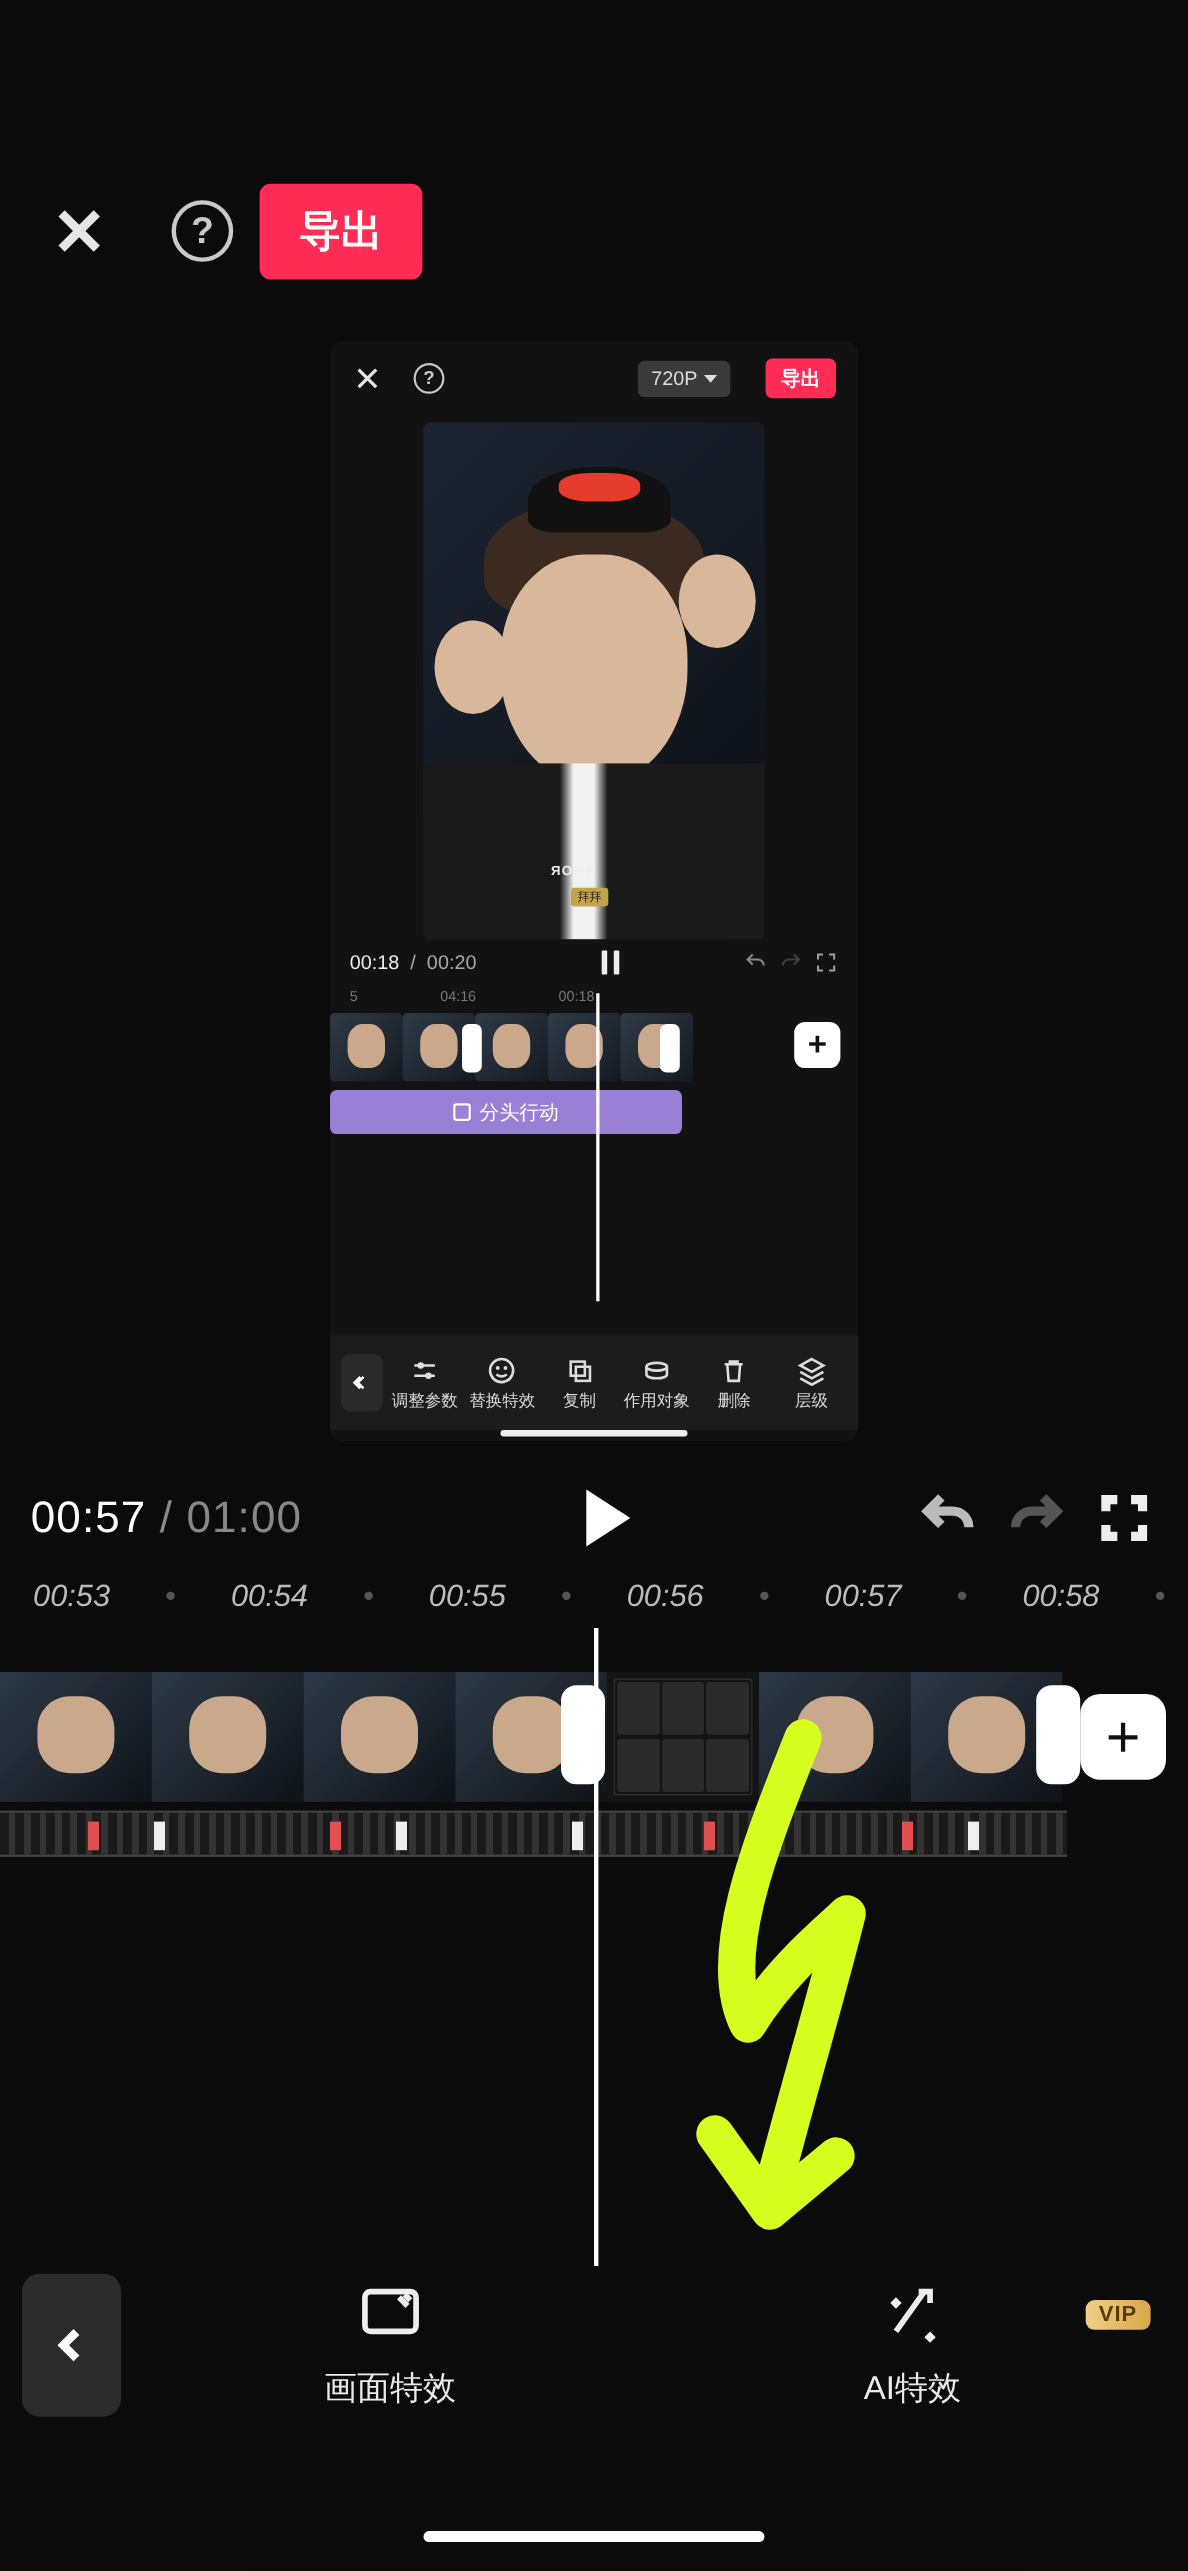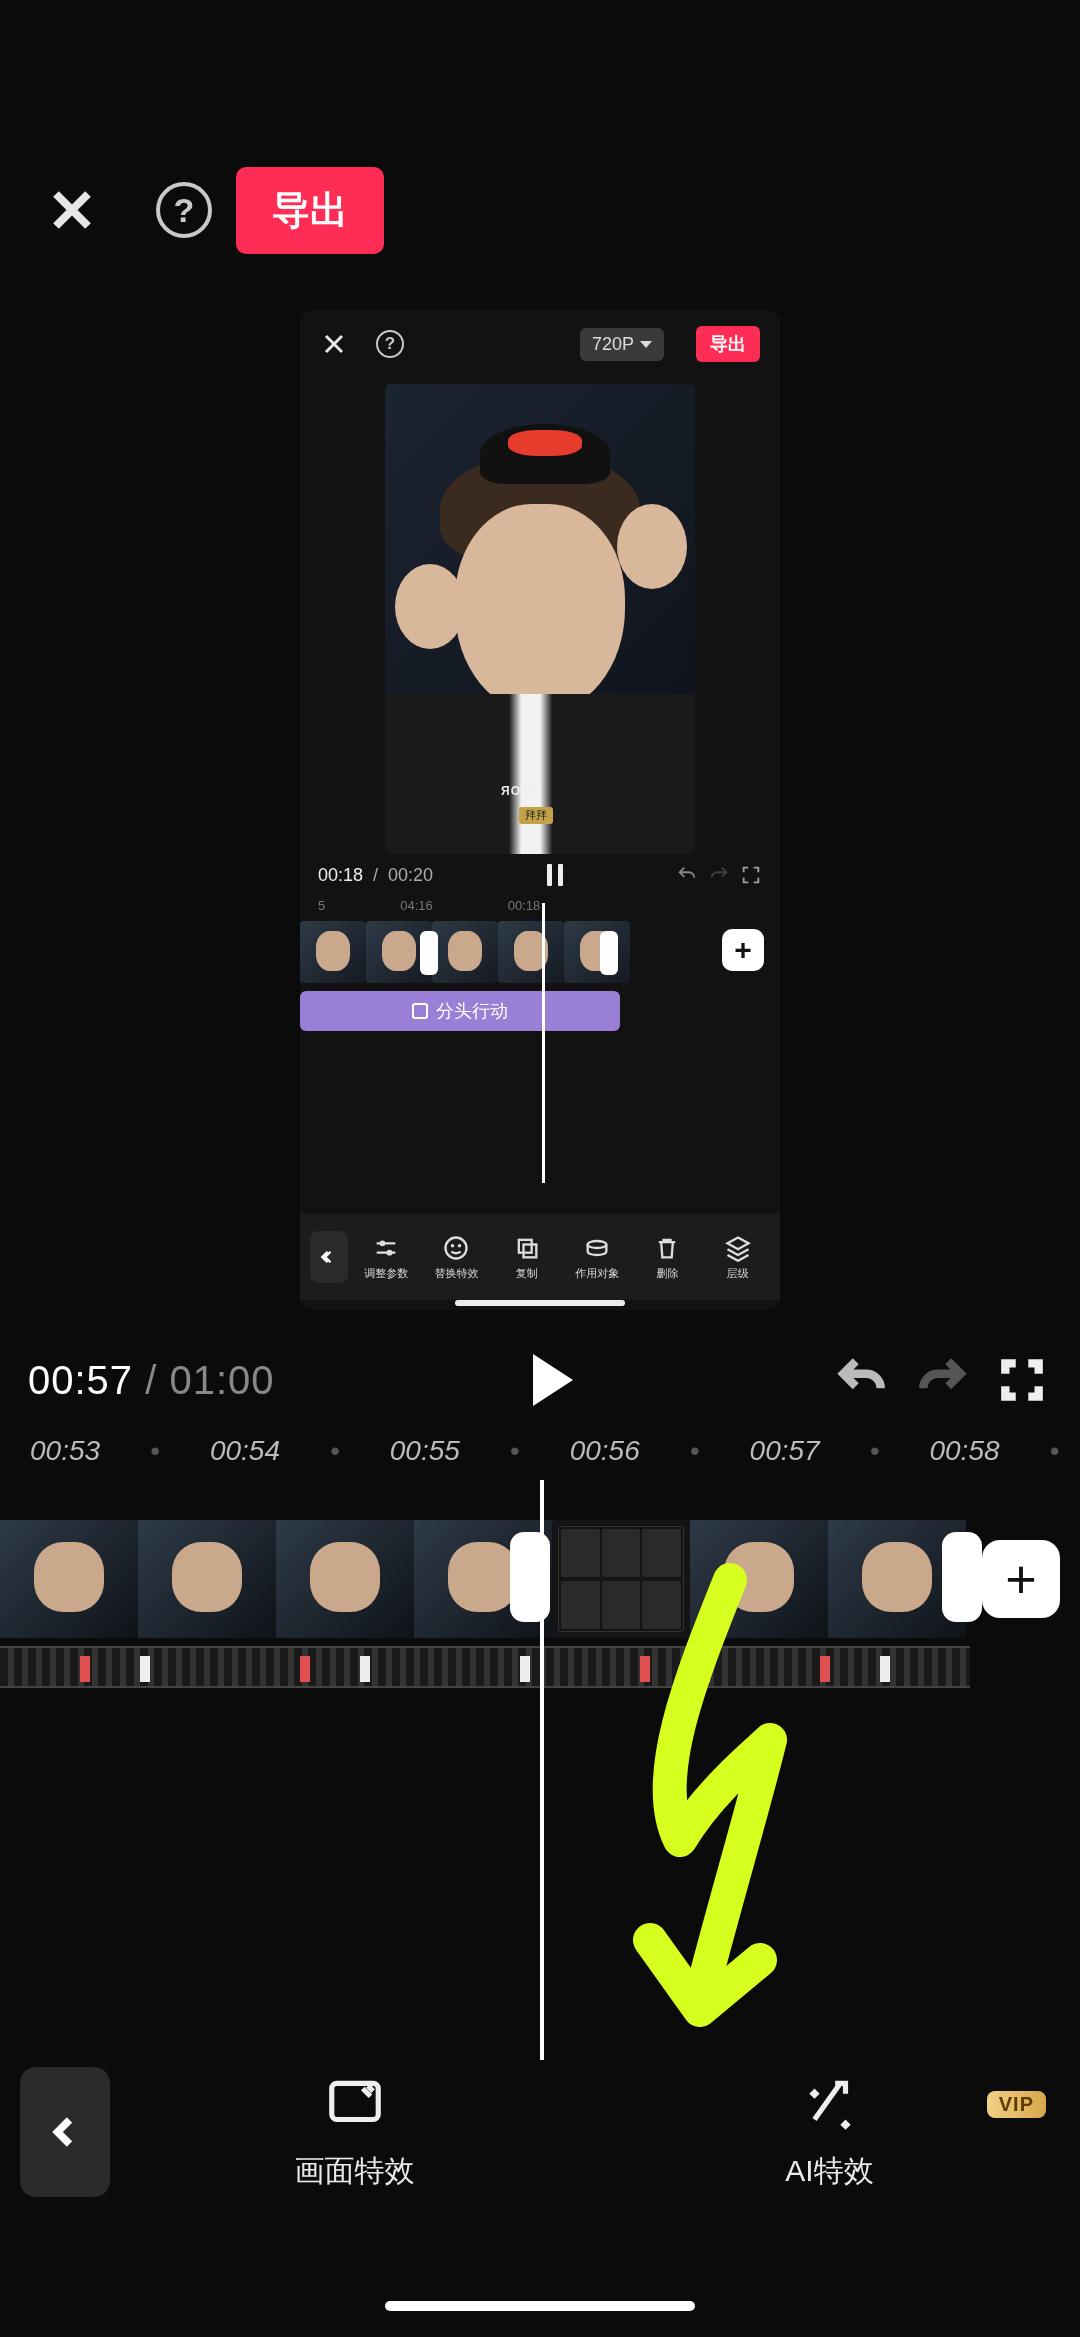--- a/index.html
+++ b/index.html
@@ -50,21 +50,21 @@
   .inner-clip::after { content: ""; position: absolute; inset: 10px 16px 12px; background: #caa88c; border-radius: 40%; }
   .white-handle { position: absolute; width: 18px; height: 44px; top: 10px; background: #fff; border-radius: 6px; }
   .inner-add { position: absolute; right: 16px; top: 8px; width: 42px; height: 42px; background: #fff; color: #111; border-radius: 10px; display: flex; align-items: center; justify-content: center; font-size: 30px; font-weight: 600; }
   .inner-effect-strip { position: absolute; left: 0; top: 70px; width: 320px; height: 40px; background: #9a7fd6; border-radius: 6px; display: flex; align-items: center; justify-content: center; gap: 8px; font-size: 18px; color: #fff; }
   .inner-effect-strip .eff-ico { width: 16px; height: 16px; border: 2px solid #fff; border-radius: 3px; }
   .inner-playhead { position: absolute; left: 242px; top: -18px; width: 3px; height: 280px; background: #fff; }
 
   .inner-toolbar { position: absolute; left: 0; right: 0; bottom: 10px; height: 86px; background: #1c1c1c; display: flex; align-items: center; padding: 0 10px; gap: 6px; }
   .inner-back { width: 38px; height: 52px; background: #2a2a2a; border-radius: 8px; display: flex; align-items: center; justify-content: center; }
   .inner-back svg { width: 18px; height: 18px; stroke: #fff; stroke-width: 3; fill: none; }
-  .inner-tool { flex: 1; display: flex; flex-direction: column; align-items: center; gap: 4px; color: #d8d8d8; font-size: 11px; }
+  .inner-tool { flex: 1; display: flex; flex-direction: column; align-items: center; gap: 4px; color: #d8d8d8; font-size: 15px; }
   .inner-tool .t-ico { width: 28px; height: 28px; }
   .inner-homebar { position: absolute; left: 50%; transform: translateX(-50%); bottom: 4px; width: 170px; height: 6px; background: #eee; border-radius: 4px; }
 
   
   .outer-transport { position: absolute; left: 0; right: 0; top: 1340px; height: 80px; display: flex; align-items: center; padding: 0 28px; gap: 20px; }
   .time-outer { font-size: 40px; color: #fff; letter-spacing: 1px; }
   .time-outer .dur { color: #888; }
   .play-btn { margin: 0 auto; width: 0; height: 0; border-left: 40px solid #fff; border-top: 26px solid transparent; border-bottom: 26px solid transparent; }
   .undo, .redo, .fs { width: 60px; height: 60px; display: flex; align-items: center; justify-content: center; }
   .undo svg, .redo svg, .fs svg { width: 50px; height: 50px; stroke: #bbb; stroke-width: 4; fill: none; }

